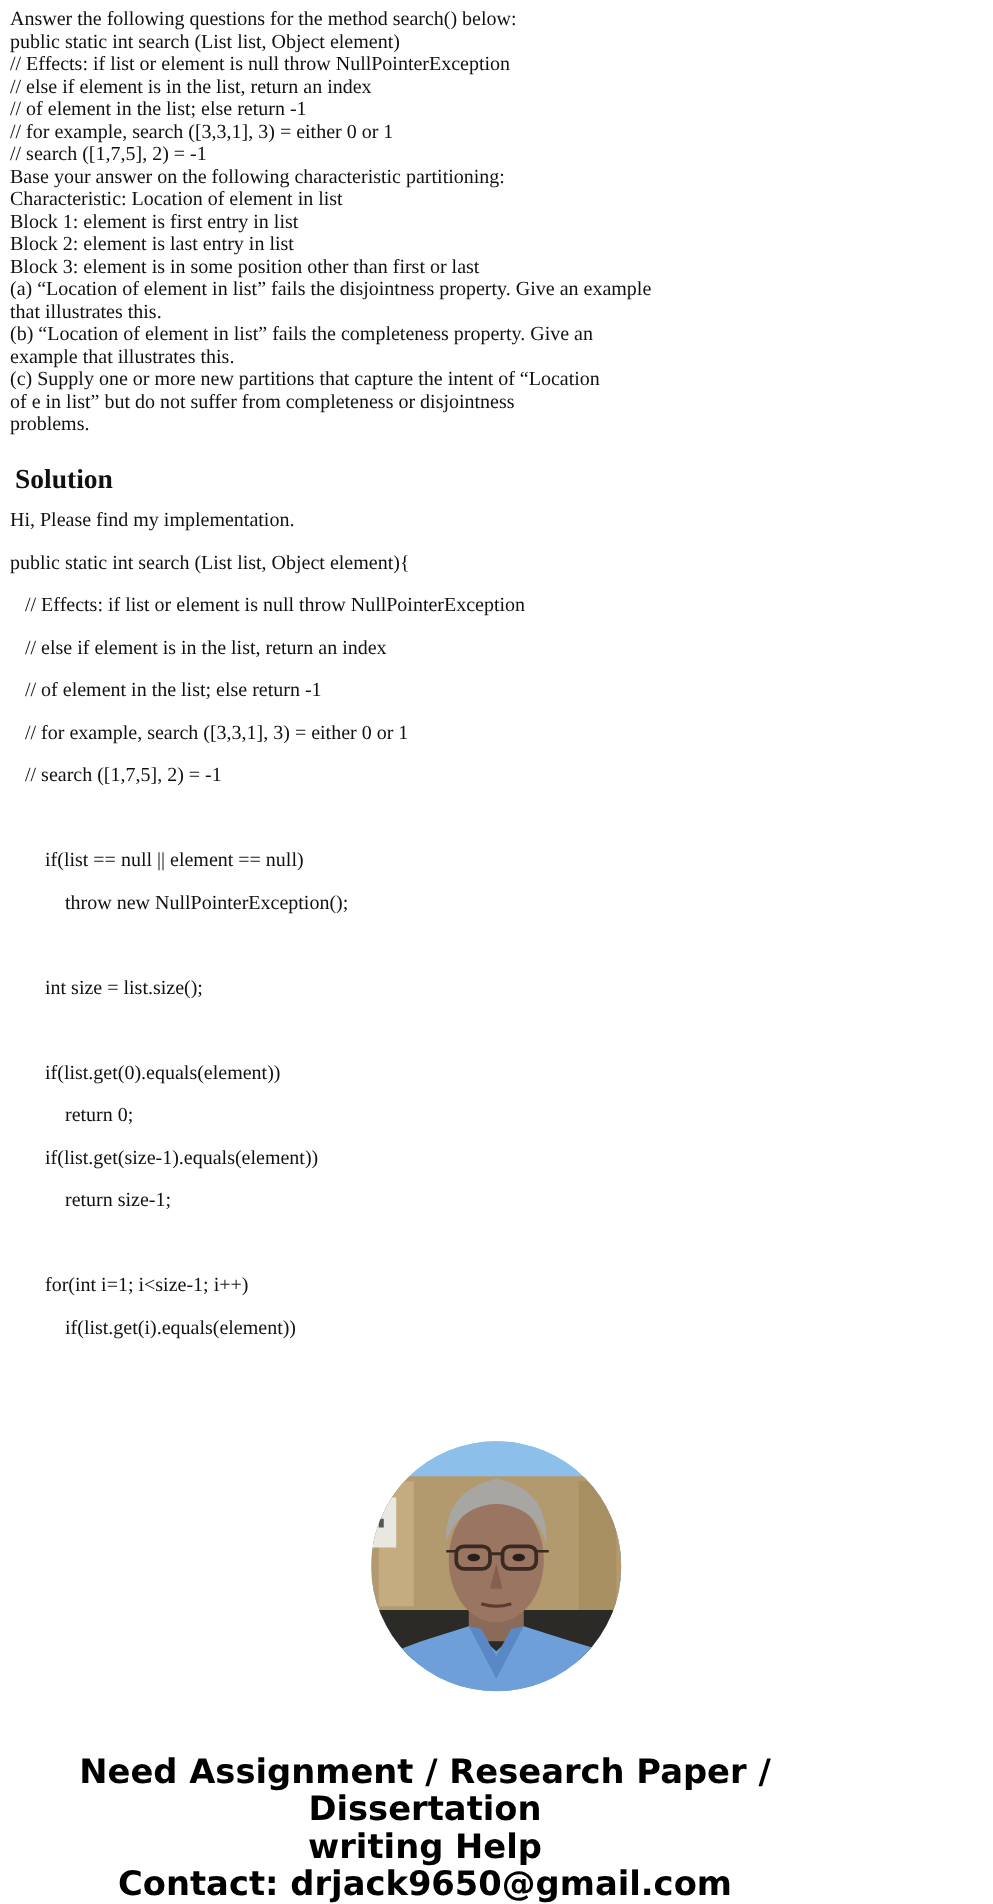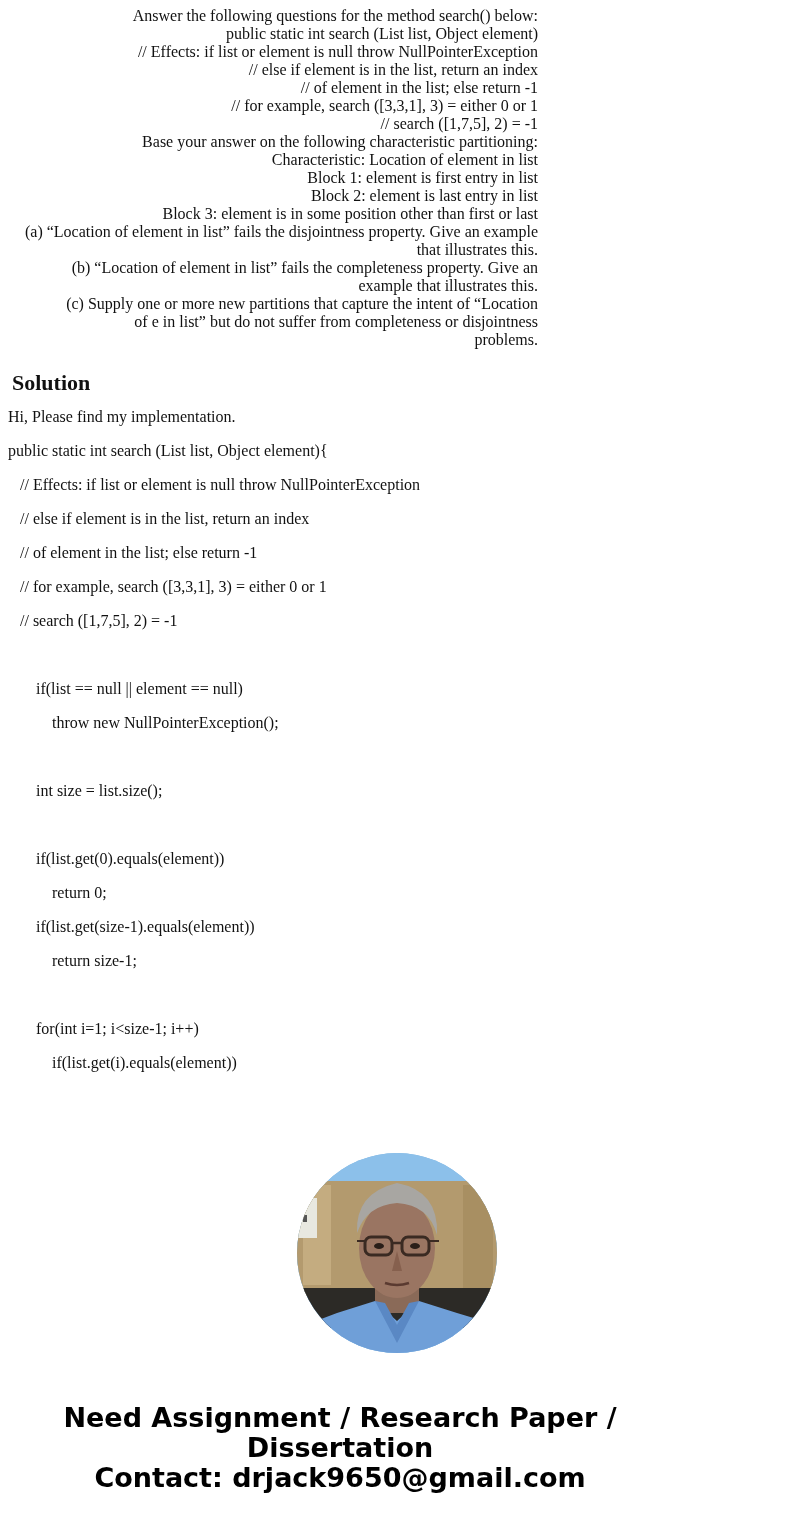--- a/index.html
+++ b/index.html
@@ -11,21 +11,20 @@
     font-family: "Liberation Serif", "DejaVu Serif", serif;
     font-size: 16px;
     color: #111111;
   }
   .question {
     position: absolute;
     left: 8px;
     top: 7px;
     width: 530px;
     line-height: 18px;
-    text-align: right;
   }
   .question div { white-space: nowrap; }
   .solution-heading {
     position: absolute;
     left: 8px;
     top: 368px;
     margin: 4px;
     font-size: 22px;
     font-weight: bold;
     line-height: 22px;
@@ -149,14 +148,15 @@
     <ellipse cx="118" cy="93" rx="5" ry="3" fill="#2a1e18"></ellipse>
 
     <path d="M100 98 L95 118 L105 118 Z" fill="#86604e"></path>
 
     <path d="M88 130 Q100 134 112 130" stroke="#5a3a30" stroke-width="2.5" fill="none"></path>
   </svg>
 </div>
 
 <div class="footer">
   <div>Need Assignment / Research Paper / Dissertation</div>
+  <div>writing Help</div>
   <div>Contact: drjack9650@gmail.com</div>
 </div>
 
 </body></html>

